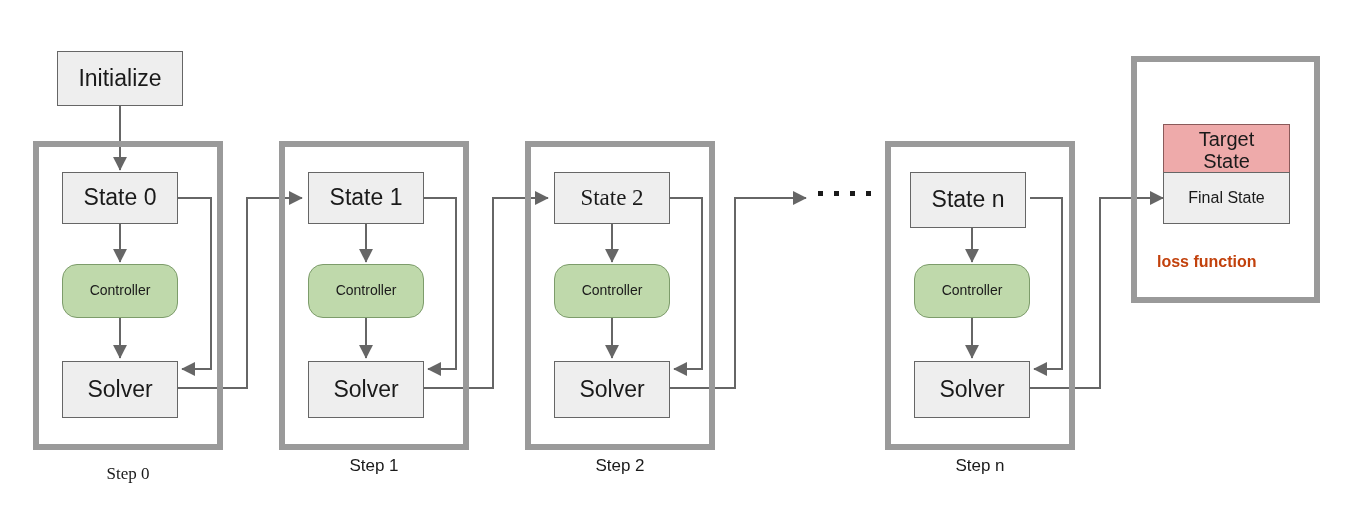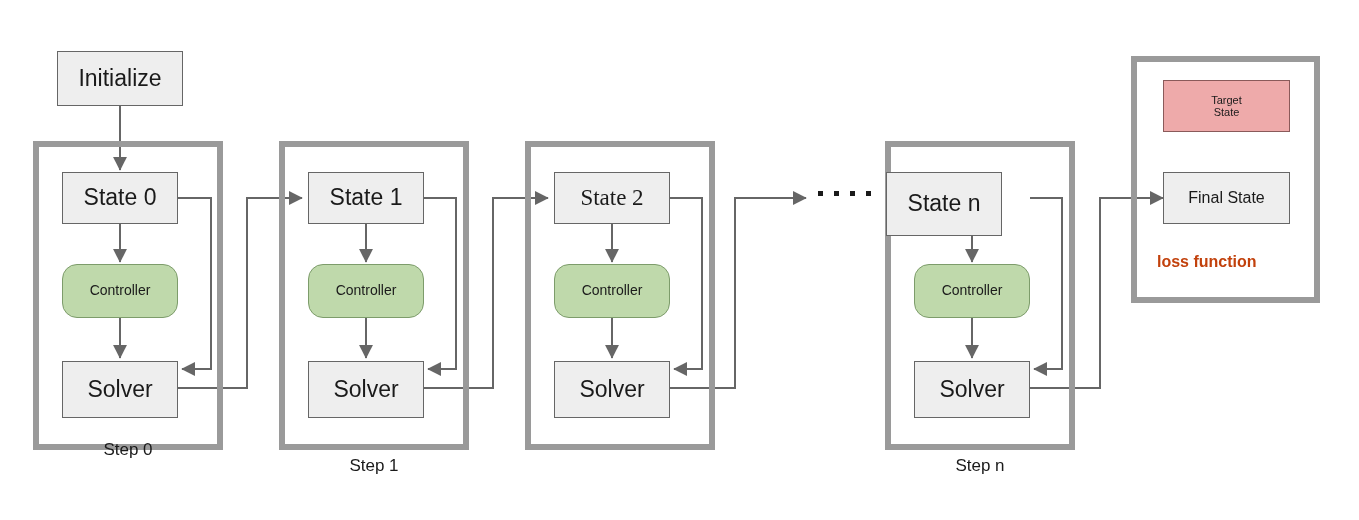--- a/index.html
+++ b/index.html
@@ -76,21 +76,21 @@
   }
   .dots i {
     display: block;
     width: 5px;
     height: 5px;
     background: #1a1a1a;
   }
   .t-big { font-size: 23px; }
   .t-small { font-size: 14px; border-radius: 15px; }
   .t-med { font-size: 16px; justify-content: center; }
-  .t-two { font-size: 11px; }
+  .t-two { font-size: 20px; margin-top: 44px; }
 </style>
 </head>
 <body>
 
 <div id="canvas">
 
   <svg id="wires" viewBox="0 0 1359 520" xmlns="http://www.w3.org/2000/svg">
     <defs>
       <marker id="arrow" viewBox="0 0 10 10" refX="9.4" refY="5" markerWidth="7" markerHeight="7" orient="auto-start-reverse">
         <path d="M 0 0 L 10 5 L 0 10 z" fill="#666666"></path>
@@ -131,21 +131,21 @@
   <div class="group-frame" style="left:33px; top:141px; width:190px; height:309px;"></div>
   <div class="node t-big" style="left:62px; top:172px; width:116px; height:52px;">
     <span>State 0</span>
   </div>
   <div class="node green t-small" style="left:62px; top:264px; width:116px; height:54px;">
     <span>Controller</span>
   </div>
   <div class="node t-big" style="left:62px; top:361px; width:116px; height:57px;">
     <span>Solver</span>
   </div>
-  <div class="step-label" style="left:33px; top:440px; width:190px;">
+  <div class="step-label" style="left:33px; top:464px; width:190px;font-family:Liberation Serif, serif;">
     <span>Step 0</span>
   </div>
 
   <div class="group-frame" style="left:279px; top:141px; width:190px; height:309px;"></div>
   <div class="node t-big" style="left:308px; top:172px; width:116px; height:52px;text-align:center;">
     <span>State 1</span>
   </div>
   <div class="node green t-small" style="left:308px; top:264px; width:116px; height:54px;">
     <span>Controller</span>
   </div>
@@ -159,30 +159,33 @@
   <div class="group-frame" style="left:525px; top:141px; width:190px; height:309px;"></div>
   <div class="node t-big" style="left:554px; top:172px; width:116px; height:52px;font-family:Liberation Serif, serif;">
     <span>State 2</span>
   </div>
   <div class="node green t-small" style="left:554px; top:264px; width:116px; height:54px;">
     <span>Controller</span>
   </div>
   <div class="node t-big" style="left:554px; top:361px; width:116px; height:57px;">
     <span>Solver</span>
   </div>
+  <div class="step-label" style="left:525px; top:456px; width:190px;">
+    <span>Step 2</span>
+  </div>
 
   <div class="dots" style="left:818px; top:191px;">
     <i></i>
     <i></i>
     <i></i>
     <i></i>
   </div>
 
   <div class="group-frame" style="left:885px; top:141px; width:190px; height:309px;"></div>
-  <div class="node t-big" style="left:886px; top:172px; width:116px; height:64px;">
+  <div class="node t-big" style="left:910px; top:172px; width:116px; height:56px;">
     <span>State n</span>
   </div>
   <div class="node green t-small" style="left:914px; top:264px; width:116px; height:54px;">
     <span>Controller</span>
   </div>
   <div class="node t-big" style="left:914px; top:361px; width:116px; height:57px;">
     <span>Solver</span>
   </div>
   <div class="step-label" style="left:885px; top:456px; width:190px;">
     <span>Step n</span>

